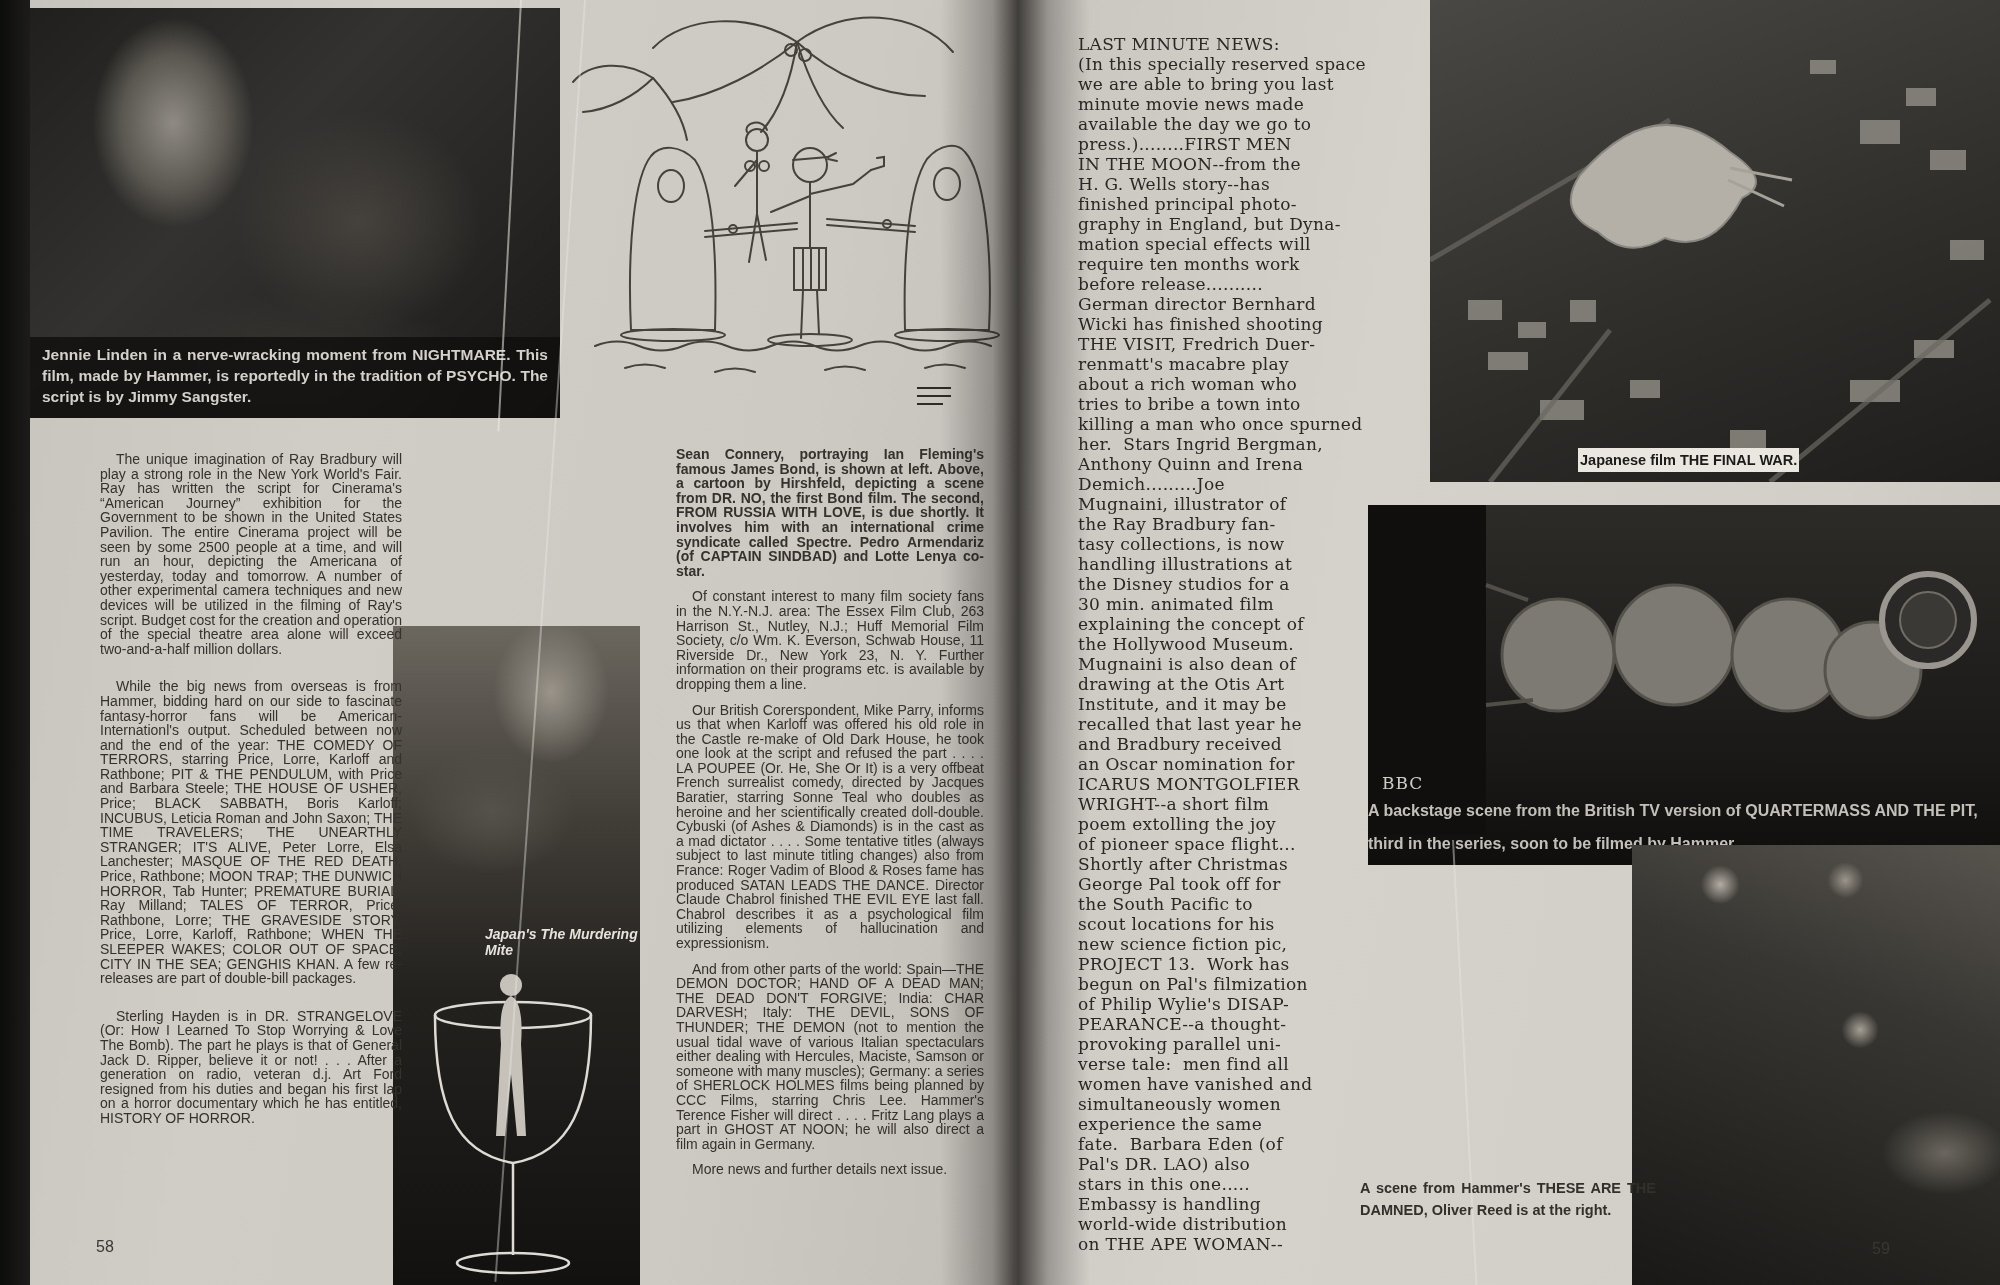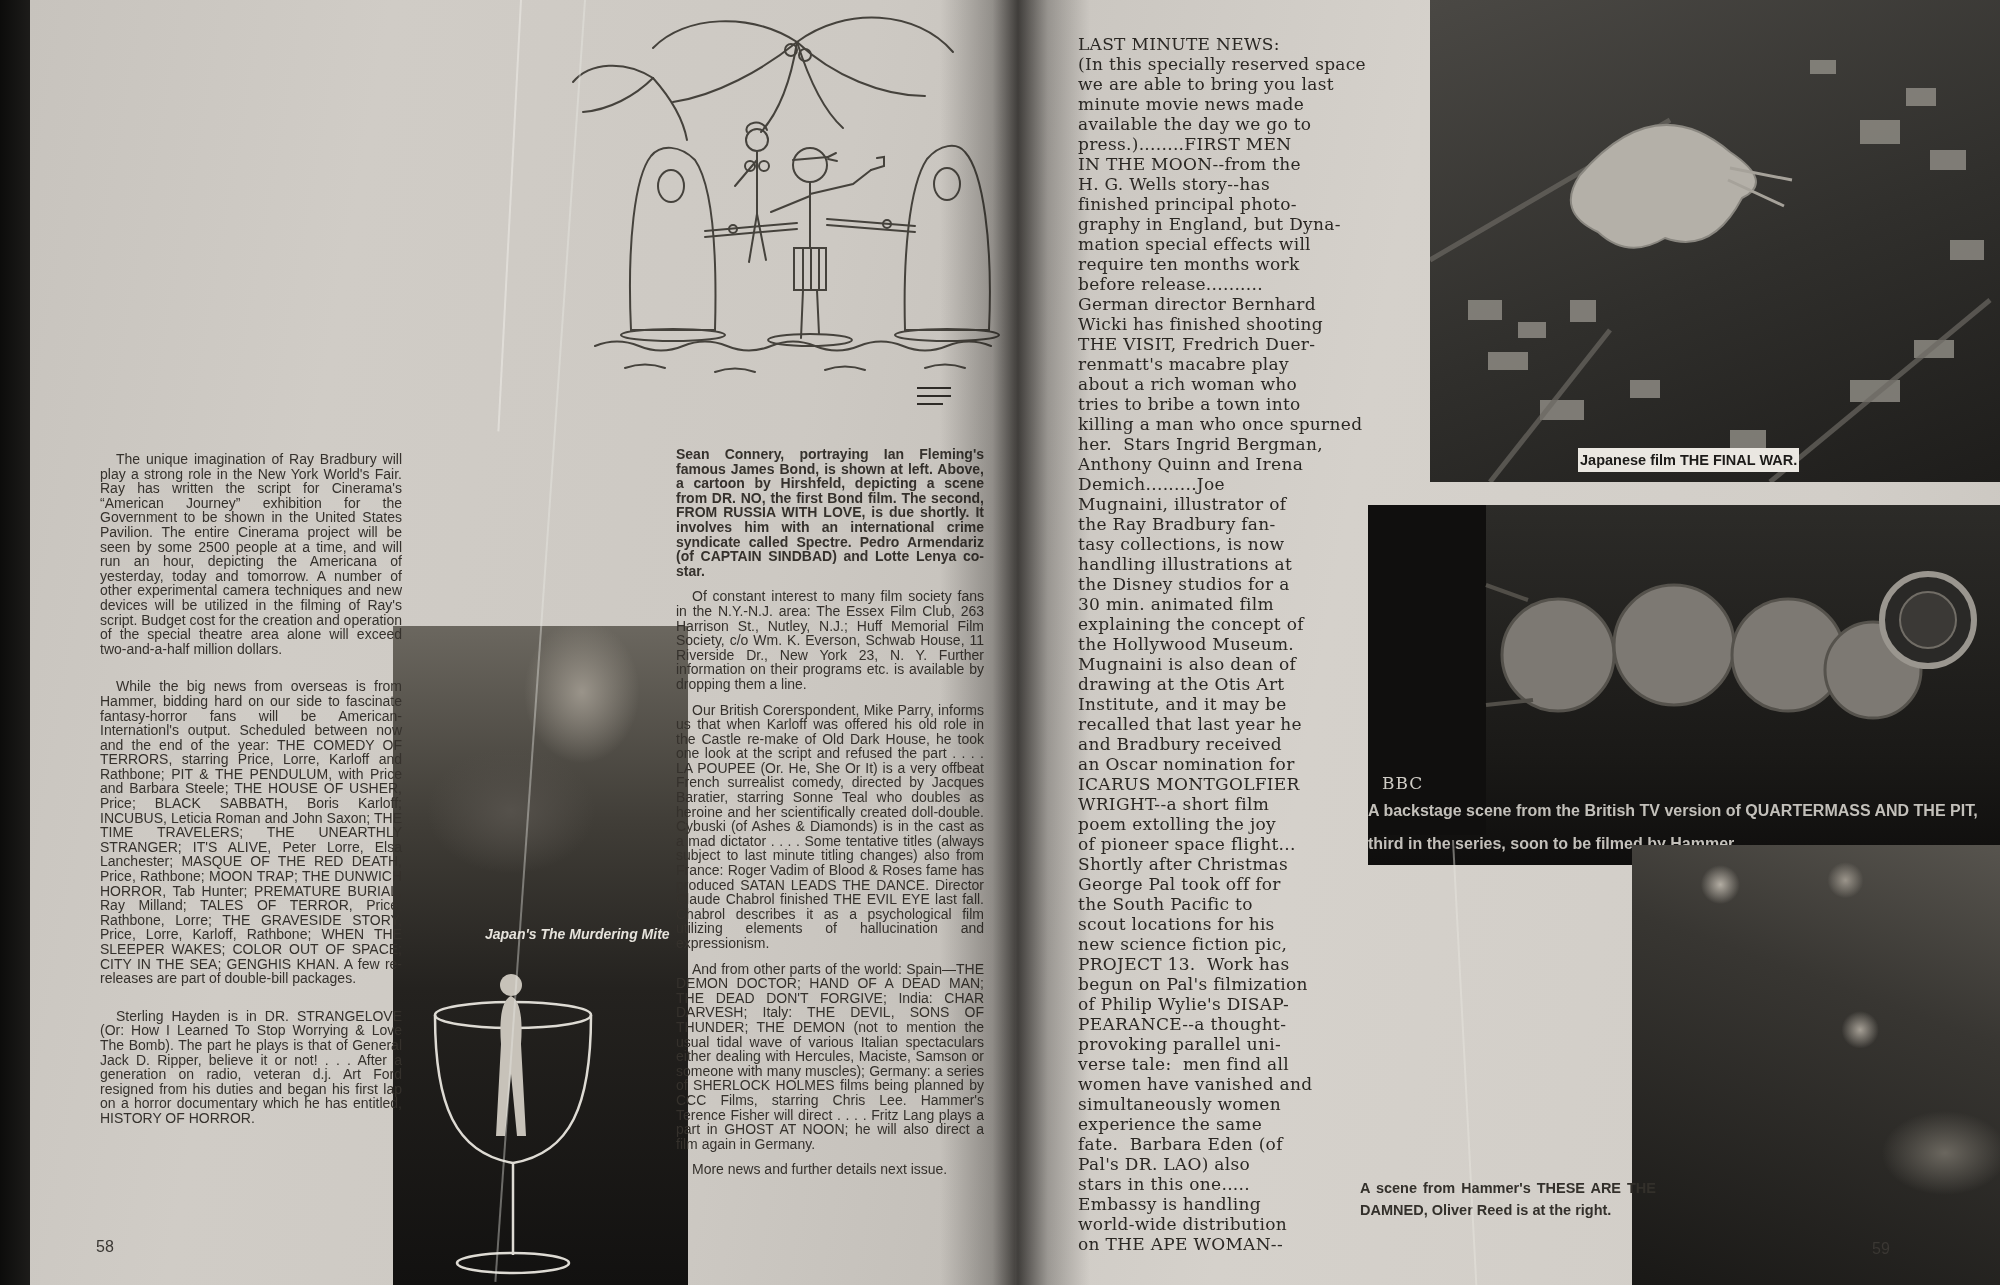--- a/index.html
+++ b/index.html
@@ -27,21 +27,21 @@
   #car-photo{left:425px;top:448px;width:232px;height:176px;
     background:
       radial-gradient(ellipse 60px 48px at 30% 30%,#a49e94 0%,rgba(0,0,0,0) 70%),
       radial-gradient(ellipse 55px 45px at 72% 38%,#968f85 0%,rgba(0,0,0,0) 70%),
       radial-gradient(ellipse 120px 60px at 70% 95%,#23221f 0%,rgba(0,0,0,0) 75%),
       linear-gradient(100deg,#6e6a62 0%,#8d8必880 0%,#8d8880 30%,#57534c 55%,#837e76 78%,#4a463f 100%);}
   #mite-photo{left:393px;top:626px;width:247px;height:659px;
     background:
       radial-gradient(ellipse 85px 105px at 64% 10%,#9a948a 0%,rgba(0,0,0,0) 68%),
       radial-gradient(ellipse 120px 90px at 40% 28%,#55514b 0%,rgba(0,0,0,0) 70%),
-      linear-gradient(180deg,#6b675f 0%,#403d37 30%,#24221f 55%,#121110 100%); padding-left: 48px;}
+      linear-gradient(180deg,#6b675f 0%,#403d37 30%,#24221f 55%,#121110 100%);}
   #mite-caption{position:absolute;left:92px;top:300px;color:#e6e3dc;font-style:italic;font-size:14px;font-weight:bold;}
 
   #finalwar-photo{left:1430px;top:0px;width:570px;height:482px;
     background:
       linear-gradient(160deg,#4a4844 0%,#302f2c 55%,#1e1d1b 100%);}
   #finalwar-caption{position:absolute;left:148px;bottom:10px;background:#eae7e1;color:#1c1b19;
     font-weight:bold;font-size:14.5px;padding:4px 2px;white-space:nowrap;}
 
   #quartermass-photo{left:1368px;top:505px;width:632px;height:360px;
     background:linear-gradient(180deg,#2c2b28 0%,#1a1917 70%,#0f0e0d 100%);}
@@ -87,20 +87,23 @@
   svg{display:block;}
 </style>
 </head>
 <body>
 
 <div id="spread">
 
   <div id="page-left" class="page"></div>
   <div id="page-right" class="page"></div>
 
+  <div id="jennie-photo" class="photo">
+    <div class="photo-caption">Jennie Linden in a nerve-wracking moment from NIGHTMARE. This film, made by Hammer, is reportedly in the tradition of PSYCHO. The script is by Jimmy Sangster.</div>
+  </div>
 
   <div id="cartoon" class="photo">
     <svg width="445" height="442" viewBox="0 0 445 442">
       <g stroke="#45423c" stroke-width="2" fill="none" stroke-linecap="round">
 
         <path d="M232,42 C185,12 120,15 88,48"></path>
         <path d="M232,42 C280,6 352,10 388,52"></path>
         <path d="M232,42 C198,70 150,96 108,102"></path>
         <path d="M232,42 C268,76 318,96 360,96"></path>
         <path d="M232,42 C226,80 214,112 196,132"></path>

